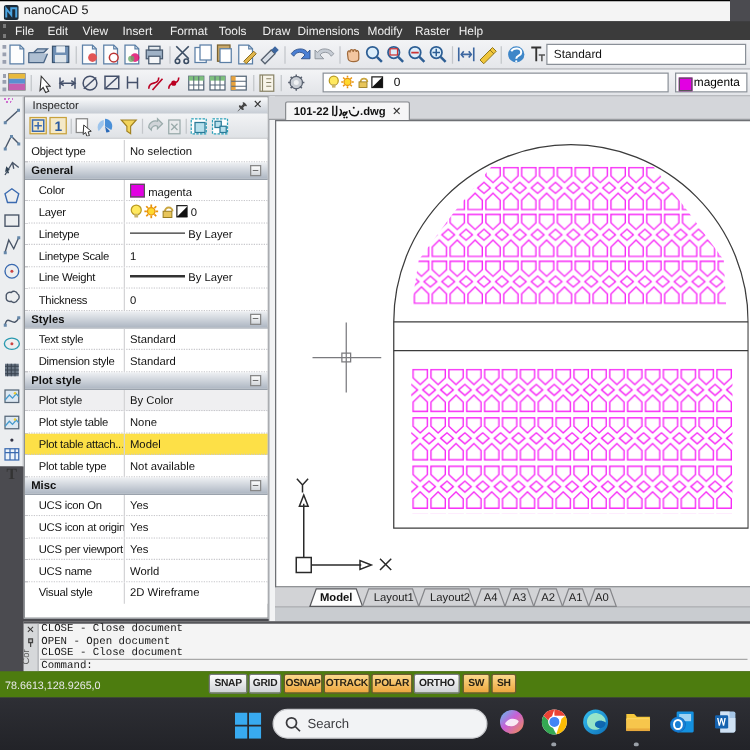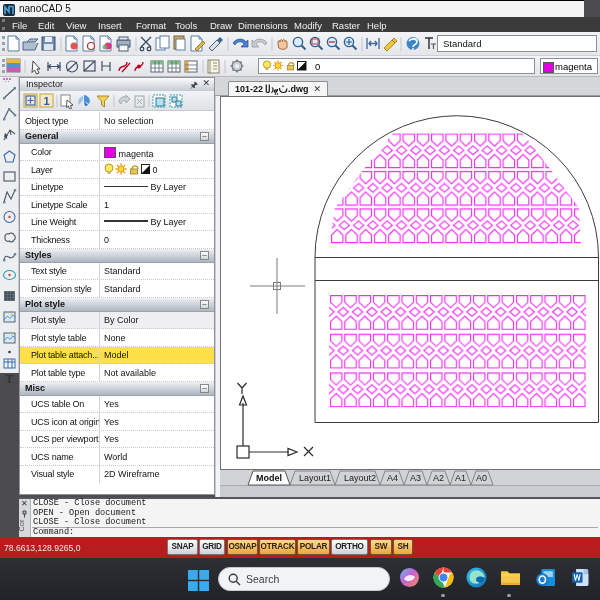--- a/index.html
+++ b/index.html
@@ -31,21 +31,21 @@
 #mdibg{left:215px;top:77px;width:385px;height:420px;background:#c9ccd0;}
 #docbar{left:215px;top:77px;width:385px;height:19px;background:#d4d6da;border-bottom:1px solid #9a9da1;box-sizing:border-box;}
 #doctab{position:absolute;left:13px;top:4px;height:15px;background:#f6f6f7;border:1px solid #8a8d91;border-bottom:none;border-radius:2px 2px 0 0;font-size:9px;padding:2px 6px 0 6px;box-sizing:border-box;color:#111;font-weight:bold;}
 #canvas{left:220px;top:96px;width:380px;height:374px;background:#fff;border:1px solid #6e7074;border-right:none;box-sizing:border-box;}
 #layoutbar{left:220px;top:470px;width:380px;height:16px;background:#d2d3d6;border-bottom:1px solid #aaacb0;box-sizing:border-box;}
 
 #cmdwin{left:19px;top:497px;width:581px;height:40px;background:#f4f4f4;border-top:2px solid #55565a;box-sizing:border-box;}
 #cmdside{position:absolute;left:0;top:0;width:12px;height:38px;background:#d6d8da;border-right:1px solid #b0b2b5;box-sizing:border-box;}
 #cmdtext{position:absolute;left:14px;top:0px;font-family:"Liberation Mono",monospace;font-size:8.6px;line-height:9.6px;color:#1a1a1a;white-space:pre;}
 
-#statusbar{left:0;top:537px;width:600px;height:21px;background:#b91c1c;}
+#statusbar{left:0;top:537px;width:600px;height:21px;background:#4d7c0f;}
 #coords{position:absolute;left:4px;top:6px;font-size:8.6px;color:#e8e8e8;}
 .sbtn{position:absolute;top:2px;height:16px;border:1px solid #6a5a30;border-radius:2px;box-sizing:border-box;font-size:8.2px;font-weight:bold;color:#2b2415;text-align:center;line-height:14px;padding:0;letter-spacing:-0.2px;}
 .sbon{background:linear-gradient(#fbd98d,#eda63d);}
 .sboff{background:linear-gradient(#fdfdfd,#cfd2d6);border-color:#77787c;color:#222;}
 
 #taskbar{left:0;top:558px;width:600px;height:42px;background:linear-gradient(#2e2f35,#222328);}
 #search{position:absolute;left:218px;top:9px;width:172px;height:24px;background:#f2f3f5;border:1px solid #c8c9cd;border-radius:12px;box-sizing:border-box;}
 #search .stxt{position:absolute;left:27px;top:5px;font-size:10.5px;color:#3c3c40;}
 .ticon{position:absolute;top:9px;width:21px;height:21px;}
 </style></head>
@@ -428,21 +428,21 @@
 <div class="irow" style="top:286px;">
         <span class="lbl">Plot table type</span>
         <span class="div"></span>
         <span class="val">Not available</span>
       </div>
 <div class="ihdr" style="top:303.5px;">
         <span class="lbl">Misc</span>
         <span class="min">–</span>
       </div>
 <div class="irow" style="top:317.5px;">
-        <span class="lbl">UCS table On</span>
+        <span class="lbl">UCS icon On</span>
         <span class="div"></span>
         <span class="val">Yes</span>
       </div>
 <div class="irow" style="top:335px;">
         <span class="lbl">UCS icon at origin</span>
         <span class="div"></span>
         <span class="val">Yes</span>
       </div>
 <div class="irow" style="top:352.5px;">
         <span class="lbl">UCS per viewport</span>

